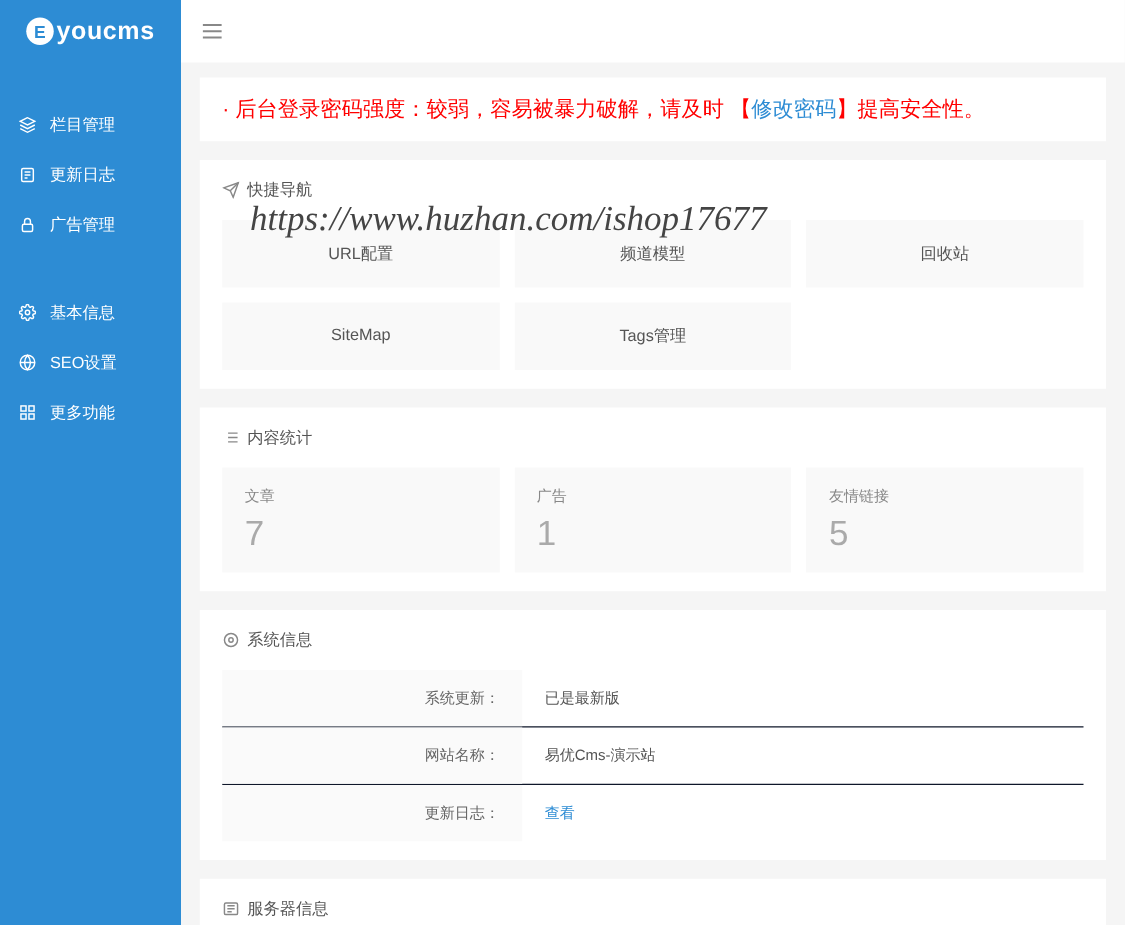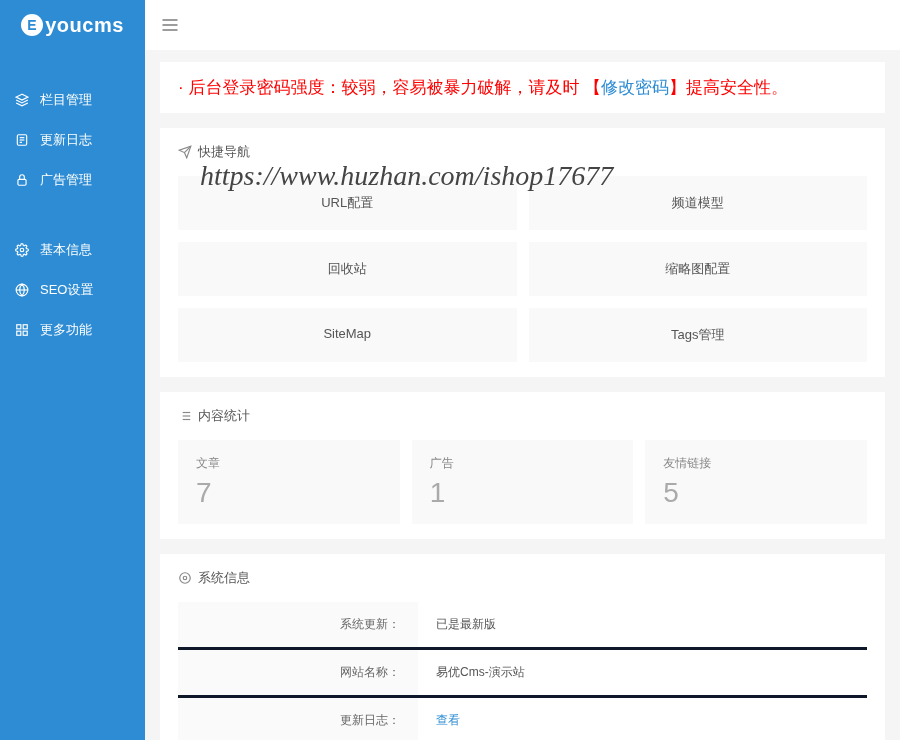--- a/index.html
+++ b/index.html
@@ -13,28 +13,28 @@
     .nav-item .icon { width: 16px; height: 16px; margin-right: 10px; display: inline-flex; align-items: center; justify-content: center; }
     .nav-gap { height: 30px; }
     .main { flex: 1; background: #f5f5f5; overflow-y: auto; }
     .topbar { height: 50px; background: #fff; display: flex; align-items: center; padding: 0 15px; }
     .hamburger { cursor: pointer; color: #888; }
     .alert { margin: 12px 15px 0 15px; background: #fff; padding: 14px 18px; color: #ff0000; font-size: 17px; }
     .alert .link { color: #2d8cd4; }
     .panel { margin: 15px 15px 0 15px; background: #fff; padding: 15px 18px; }
     .panel-title { display: flex; align-items: center; font-size: 13px; color: #555; margin-bottom: 15px; }
     .panel-title .icon { margin-right: 6px; color: #888; }
-    .nav-grid { display: grid; grid-template-columns: 1fr 1fr; gap: 12px; }
+    .nav-grid { display: grid; grid-template-columns: 1fr 1fr 1fr; gap: 12px; }
     .nav-card { background: #f9f9f9; text-align: center; padding: 18px 0; cursor: pointer; font-size: 13px; color: #555; }
     .stats-grid { display: grid; grid-template-columns: 1fr 1fr 1fr; gap: 12px; }
     .stat-card { background: #f9f9f9; padding: 15px 18px; }
     .stat-label { font-size: 12px; color: #888; }
     .stat-value { font-size: 28px; color: #aaa; margin-top: 5px; font-weight: 300; }
     .info-table { width: 100%; }
-    .info-row { display: flex; border-bottom: 3px solid #0f172a; }
+    .info-row { display: flex; border-bottom: 1px solid #0f172a; }
     .info-row:last-child { border-bottom: none; }
     .info-label { width: 240px; padding: 14px 18px; text-align: right; color: #666; font-size: 12px; background: #fafafa; }
     .info-value { flex: 1; padding: 14px 18px; color: #555; font-size: 12px; }
     .info-value .link { color: #2d8cd4; cursor: pointer; }
     .watermark { position: absolute; top: 160px; left: 200px; font-size: 28px; font-family: cursive; font-style: italic; color: #444; pointer-events: none; z-index: 100; }
     svg { display: block; }
   </style>
 </head>
 <body>
 
@@ -131,21 +131,20 @@
               <line x1="22" y1="2" x2="11" y2="13"></line>
               <polygon points="22 2 15 22 11 13 2 9 22 2"></polygon>
             </svg>
           </span>
         <span>快捷导航</span>
       </div>
       <div class="nav-grid">
         <div class="nav-card">URL配置</div>
         <div class="nav-card">频道模型</div>
         <div class="nav-card">回收站</div>
-        <div class="nav-card">缩略图配置</div>
         <div class="nav-card">SiteMap</div>
         <div class="nav-card">Tags管理</div>
       </div>
     </div>
 
     <div class="panel">
       <div class="panel-title">
         <span class="icon">
             <svg width="14" height="14" viewBox="0 0 24 24" fill="none" stroke="#888" stroke-width="2">
               <line x1="8" y1="6" x2="21" y2="6"></line>

